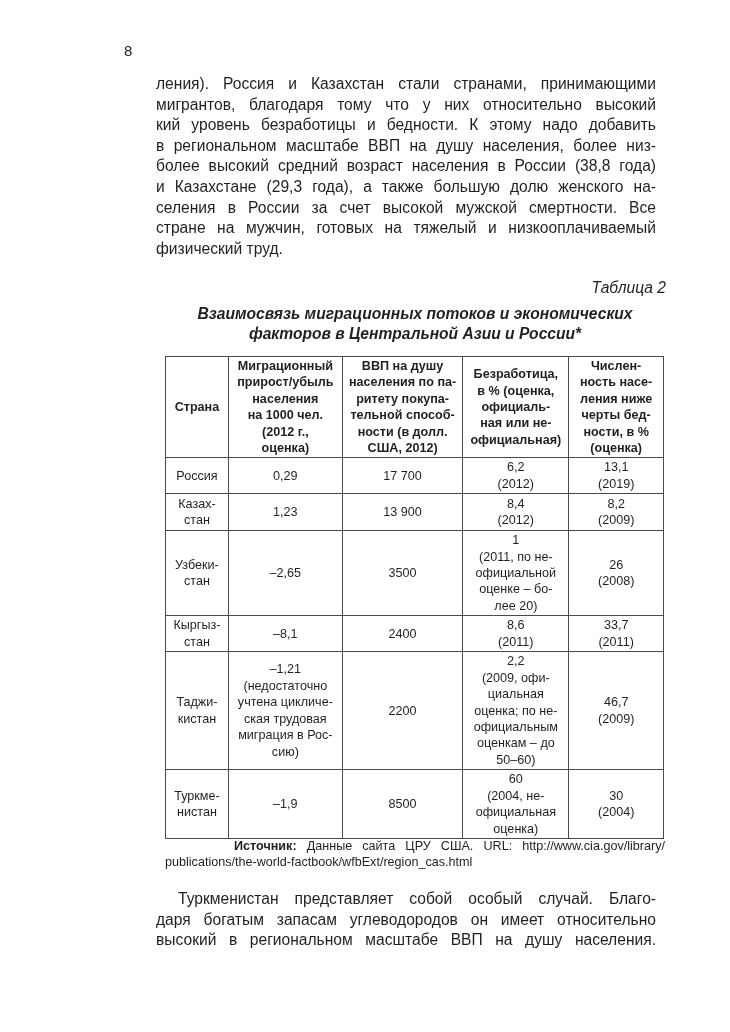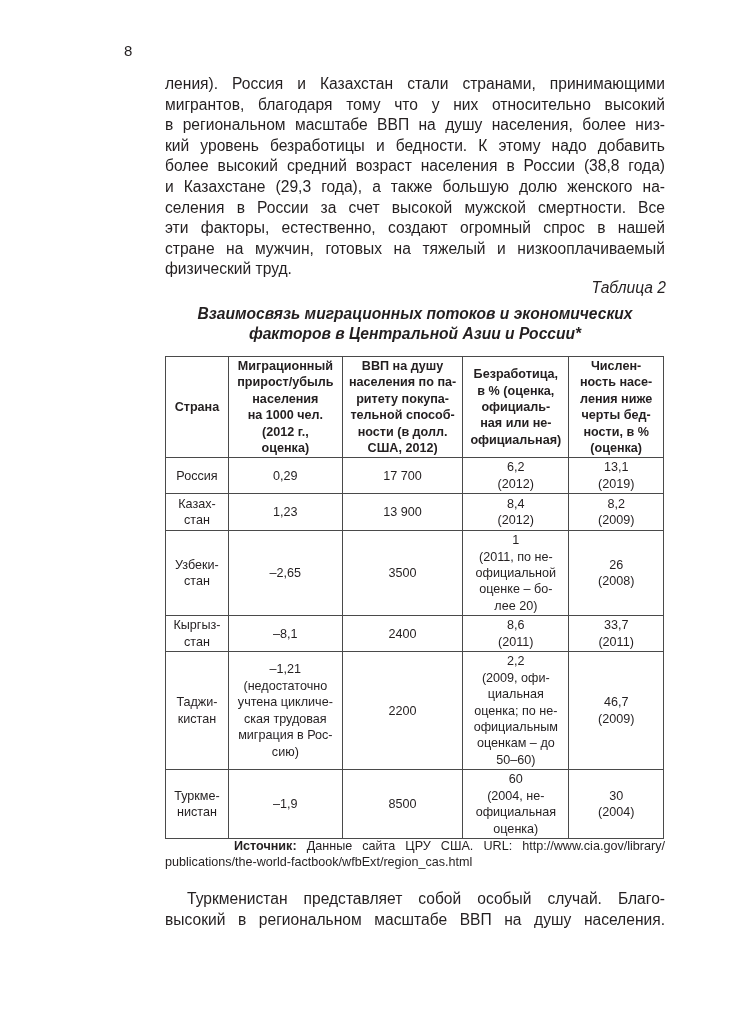--- a/index.html
+++ b/index.html
@@ -1,19 +1,19 @@
 <!DOCTYPE html>
 <html><head>
   <meta charset="utf-8">
   <style>
     html, body { margin: 0; padding: 0; background: #ffffff; }
     body { width: 730px; height: 1032px; position: relative; overflow: hidden;
            font-family: "Liberation Sans", sans-serif; color: #231f20; }
     .page-num { position: absolute; left: 124px; top: 42px; font-size: 15px; }
-    .para { position: absolute; left: 165px; width: 500px; font-size: 15.6px; line-height: 20.6px;
+    .para { position: absolute; left: 156px; width: 500px; font-size: 15.6px; line-height: 20.6px;
             text-align: justify; }
     .para .ln { display: block; text-align: justify; text-align-last: justify; white-space: nowrap; }
     .para .ln.last { text-align-last: left; }
     .p1 { top: 74px; }
     .table-label { position: absolute; right: 64px; top: 279px; font-size: 15.6px; font-style: italic; }
     .table-title { position: absolute; left: 165px; width: 500px; top: 304px; text-align: center;
                    font-weight: bold; font-size: 15.6px; line-height: 20px; font-style: italic; }
     table.data { position: absolute; left: 165px; top: 356px; width: 499px; border-collapse: collapse;
                  font-size: 12.6px; line-height: 16.4px; }
     table.data td, table.data th { border: 1px solid #4a4a4a; padding: 1px 3px; vertical-align: middle; }
@@ -29,26 +29,25 @@
     .p2 .ln.first { text-indent: 22px; }
   </style>
 </head>
 <body>
 
 <div class="page-num">8</div>
 
 <div class="para p1">
   <span class="ln">ления). Россия и Казахстан стали странами, принимающими</span>
   <span class="ln">мигрантов, благодаря тому что у них относительно высокий</span>
+  <span class="ln">кий уровень безработицы и бедности. К этому надо добавить</span>
   <span class="ln">в региональном масштабе ВВП на душу населения, более низ-</span>
-  <span class="ln">кий уровень безработицы и бедности. К этому надо добавить</span>
   <span class="ln">более высокий средний возраст населения в России (38,8 года)</span>
   <span class="ln">и Казахстане (29,3 года), а также большую долю женского на-</span>
   <span class="ln">селения в России за счет высокой мужской смертности. Все</span>
-  <span class="ln">эти факторы, естественно, создают огромный спрос в нашей</span>
   <span class="ln">стране на мужчин, готовых на тяжелый и низкооплачиваемый</span>
   <span class="ln last">физический труд.</span>
 </div>
 
 <div class="table-label">Таблица 2</div>
 
 <div class="table-title">
   <div>Взаимосвязь миграционных потоков и экономических</div>
   <div>факторов в Центральной Азии и России*</div>
 </div>
@@ -241,14 +240,15 @@
 </tbody>
   </table>
 
 <div class="source">
   <span class="ln first"><b>Источник:</b> <span>Данные сайта ЦРУ США. URL: http://www.cia.gov/library/</span></span>
   <span class="ln">publications/the-world-factbook/wfbExt/region_cas.html</span>
 </div>
 
 <div class="para p2">
   <span class="ln first">Туркменистан представляет собой особый случай. Благо-</span>
+  <span class="ln">даря богатым запасам углеводородов он имеет относительно</span>
   <span class="ln">высокий в региональном масштабе ВВП на душу населения.</span>
 </div>
 
 </body></html>

